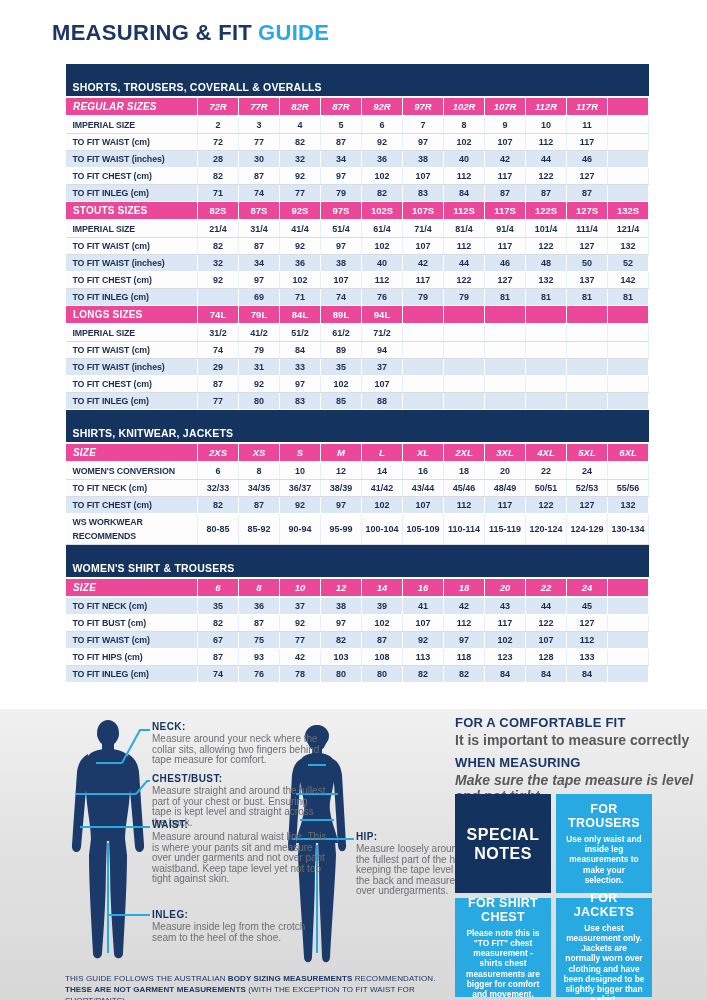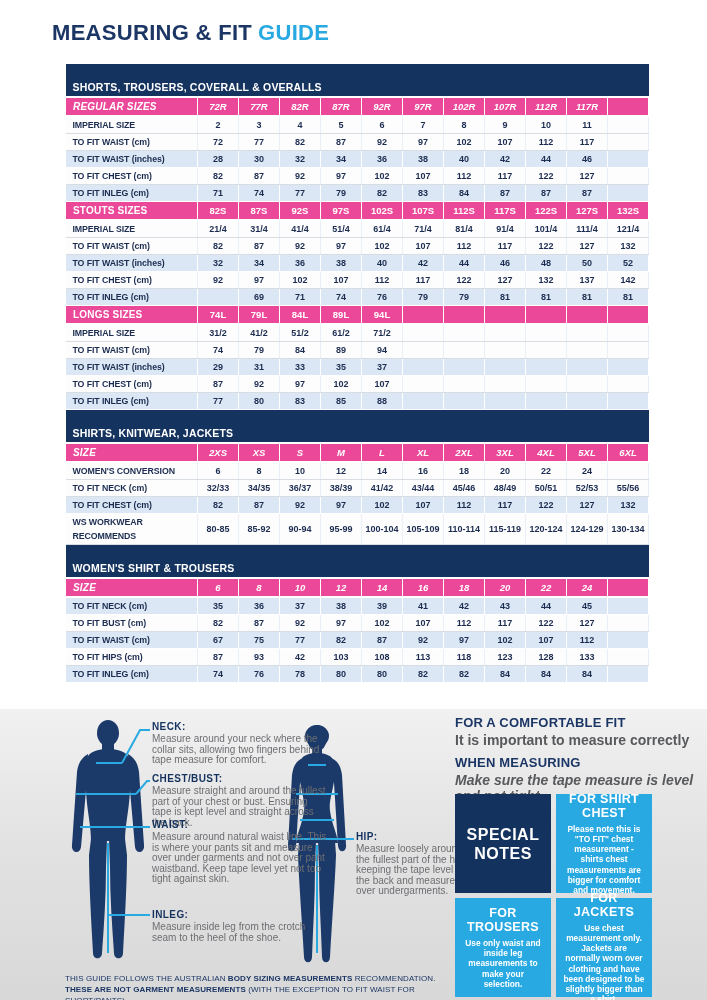--- a/index.html
+++ b/index.html
@@ -605,26 +605,26 @@
     <div class="rightcol-h" style="left:455px;top:6px;">FOR A COMFORTABLE FIT</div>
     <div class="rightcol-s" style="left:455px;top:23px;">It is important to measure correctly</div>
     <div class="rightcol-h" style="left:455px;top:46px;">WHEN MEASURING</div>
     <div class="rightcol-s" style="left:455px;top:63px;font-style:italic;">Make sure the tape measure is level and not tight</div>
 
     <div class="boxes">
       <div class="nbox navy">
         <div class="b-title">SPECIAL NOTES</div>
       </div>
       <div class="nbox cyan">
+        <div class="b-title">FOR TROUSERS</div>
+        <div class="b-body">Use only waist and inside leg measurements to make your selection.</div>
+      </div>
+      <div class="nbox cyan">
         <div class="b-title">FOR SHIRT CHEST</div>
         <div class="b-body">Please note this is "TO FIT" chest measurement - shirts chest measurements are bigger for comfort and movement.</div>
-      </div>
-      <div class="nbox cyan">
-        <div class="b-title">FOR TROUSERS</div>
-        <div class="b-body">Use only waist and inside leg measurements to make your selection.</div>
       </div>
       <div class="nbox cyan">
         <div class="b-title">FOR JACKETS</div>
         <div class="b-body">Use chest measurement only. Jackets are normally worn over clothing and have been designed to be slightly bigger than a shirt.</div>
       </div>
     </div>
 
     <div class="footer">
       <span>THIS GUIDE FOLLOWS THE AUSTRALIAN </span><b>BODY SIZING MEASUREMENTS</b><span> RECOMMENDATION.</span><br>
       <b>THESE ARE NOT GARMENT MEASUREMENTS</b><span> (WITH THE EXCEPTION TO FIT WAIST FOR SHORT/PANTS)</span>

